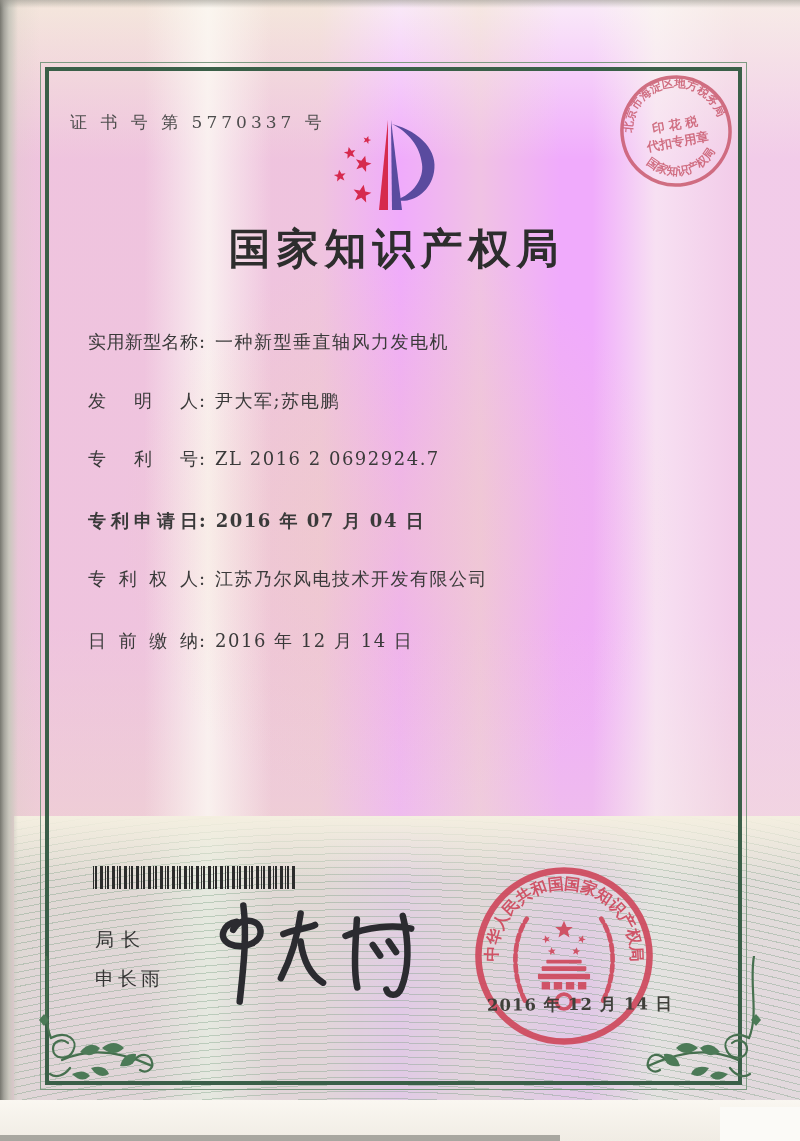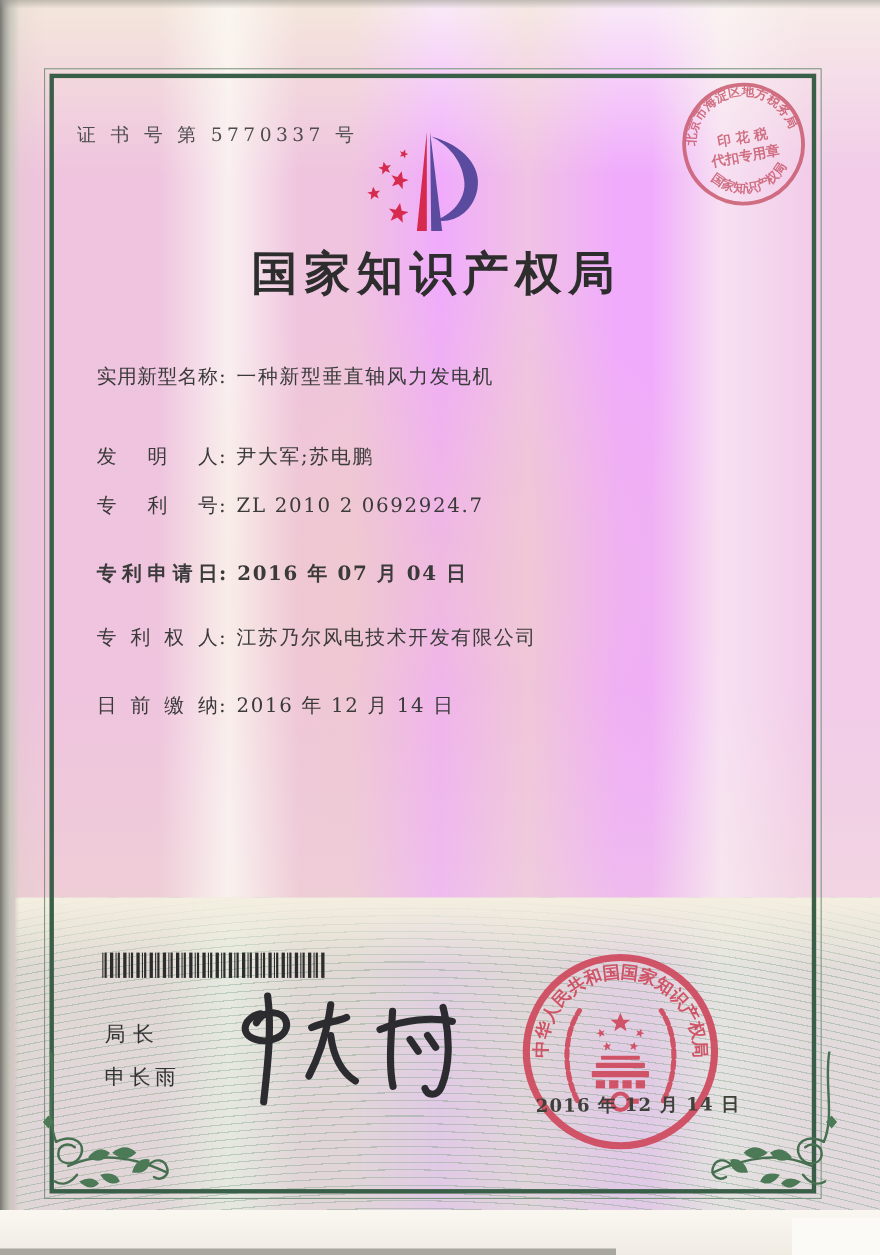--- a/index.html
+++ b/index.html
@@ -45,21 +45,21 @@
   .flourish.bl{left:36px;top:956px;}
   .flourish.br{left:632px;top:956px;transform:scaleX(-1);}
 
   
   .cert-no{position:absolute;left:70px;top:111px;font-size:17px;letter-spacing:4px;color:#4d4d4d;}
   .logo{position:absolute;left:330px;top:114px;width:120px;height:100px;}
   .title{position:absolute;left:40px;top:221px;width:707px;text-align:center;
     font-size:42px;font-weight:bold;letter-spacing:6px;text-indent:6px;color:#2d2d2d;}
   .fields{position:absolute;left:88px;top:0;width:640px;}
   .f-row{position:absolute;left:0;font-size:18px;white-space:nowrap;color:#3a3a3a;}
-  .f-row:nth-of-type(1){top:330px;} .f-row:nth-of-type(2){top:389px;margin-top:14px;}
+  .f-row:nth-of-type(1){top:330px;} .f-row:nth-of-type(2){top:389px;}
   .f-row:nth-of-type(3){top:447px;} .f-row:nth-of-type(4){top:509px;font-weight:bold;}
   .f-row:nth-of-type(5){top:567px;} .f-row:nth-of-type(6){top:629px;}
   .f-label{display:inline-block;width:110px;text-align:justify;text-align-last:justify;}
   .f-colon{display:inline-block;margin:0 10px 0 1px;}
   .f-value{letter-spacing:1.5px;text-align:right;}
   .paras{position:absolute;left:88px;top:660px;width:630px;font-size:17px;line-height:23.5px;
     text-align:justify;color:#3c3c3c;}
   .paras p{margin:0;text-indent:2em;}
 
   
@@ -154,21 +154,21 @@
   <div class="title">国家知识产权局</div>
 
   <div class="fields">
     <div class="f-row">
       <span class="f-label">实用新型名称</span><span class="f-colon">:</span><span class="f-value">一种新型垂直轴风力发电机</span>
     </div>
     <div class="f-row">
       <span class="f-label">发明人</span><span class="f-colon">:</span><span class="f-value">尹大军;苏电鹏</span>
     </div>
     <div class="f-row">
-      <span class="f-label">专利号</span><span class="f-colon">:</span><span class="f-value">ZL 2010 2 0692924.7</span>
+      <span class="f-label">专利号</span><span class="f-colon">:</span><span class="f-value">ZL 2016 2 0692924.7</span>
     </div>
     <div class="f-row">
       <span class="f-label">专利申请日</span><span class="f-colon">:</span><span class="f-value">2016 年 07 月 04 日</span>
     </div>
     <div class="f-row">
       <span class="f-label">专利权人</span><span class="f-colon">:</span><span class="f-value">江苏乃尔风电技术开发有限公司</span>
     </div>
     <div class="f-row">
       <span class="f-label">日前缴纳</span><span class="f-colon">:</span><span class="f-value">2016 年 12 月 14 日</span>
     </div>

